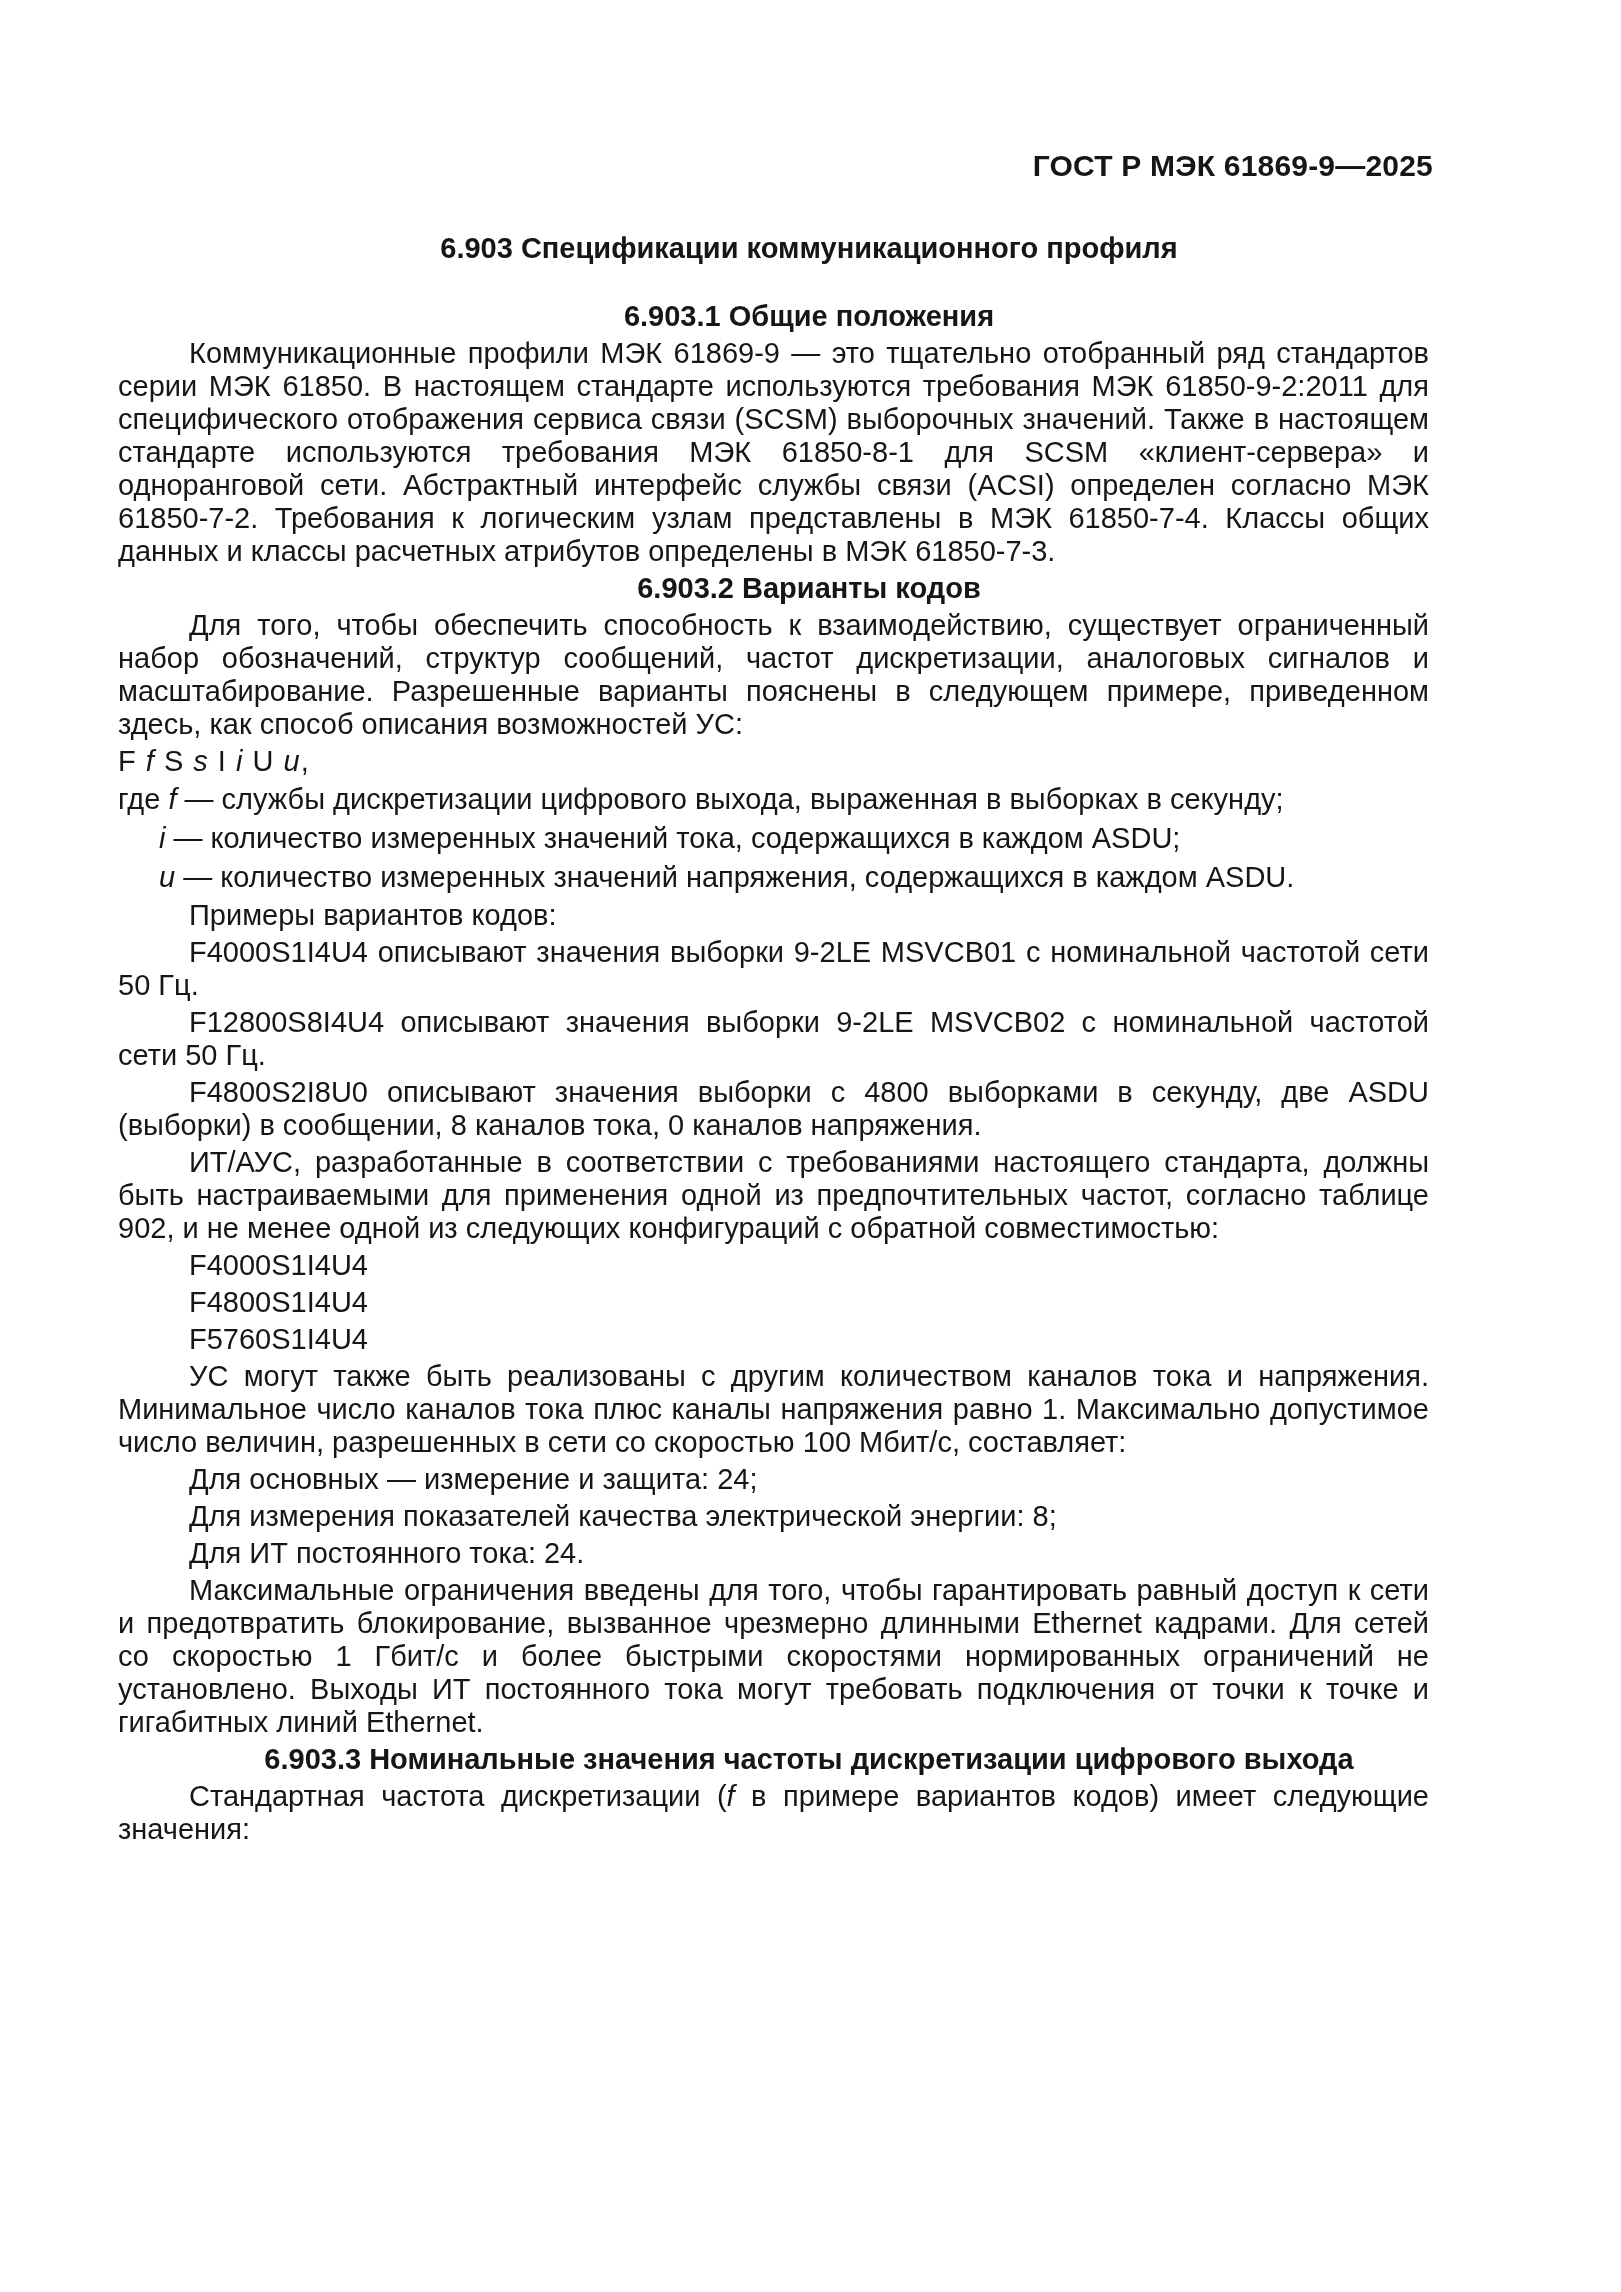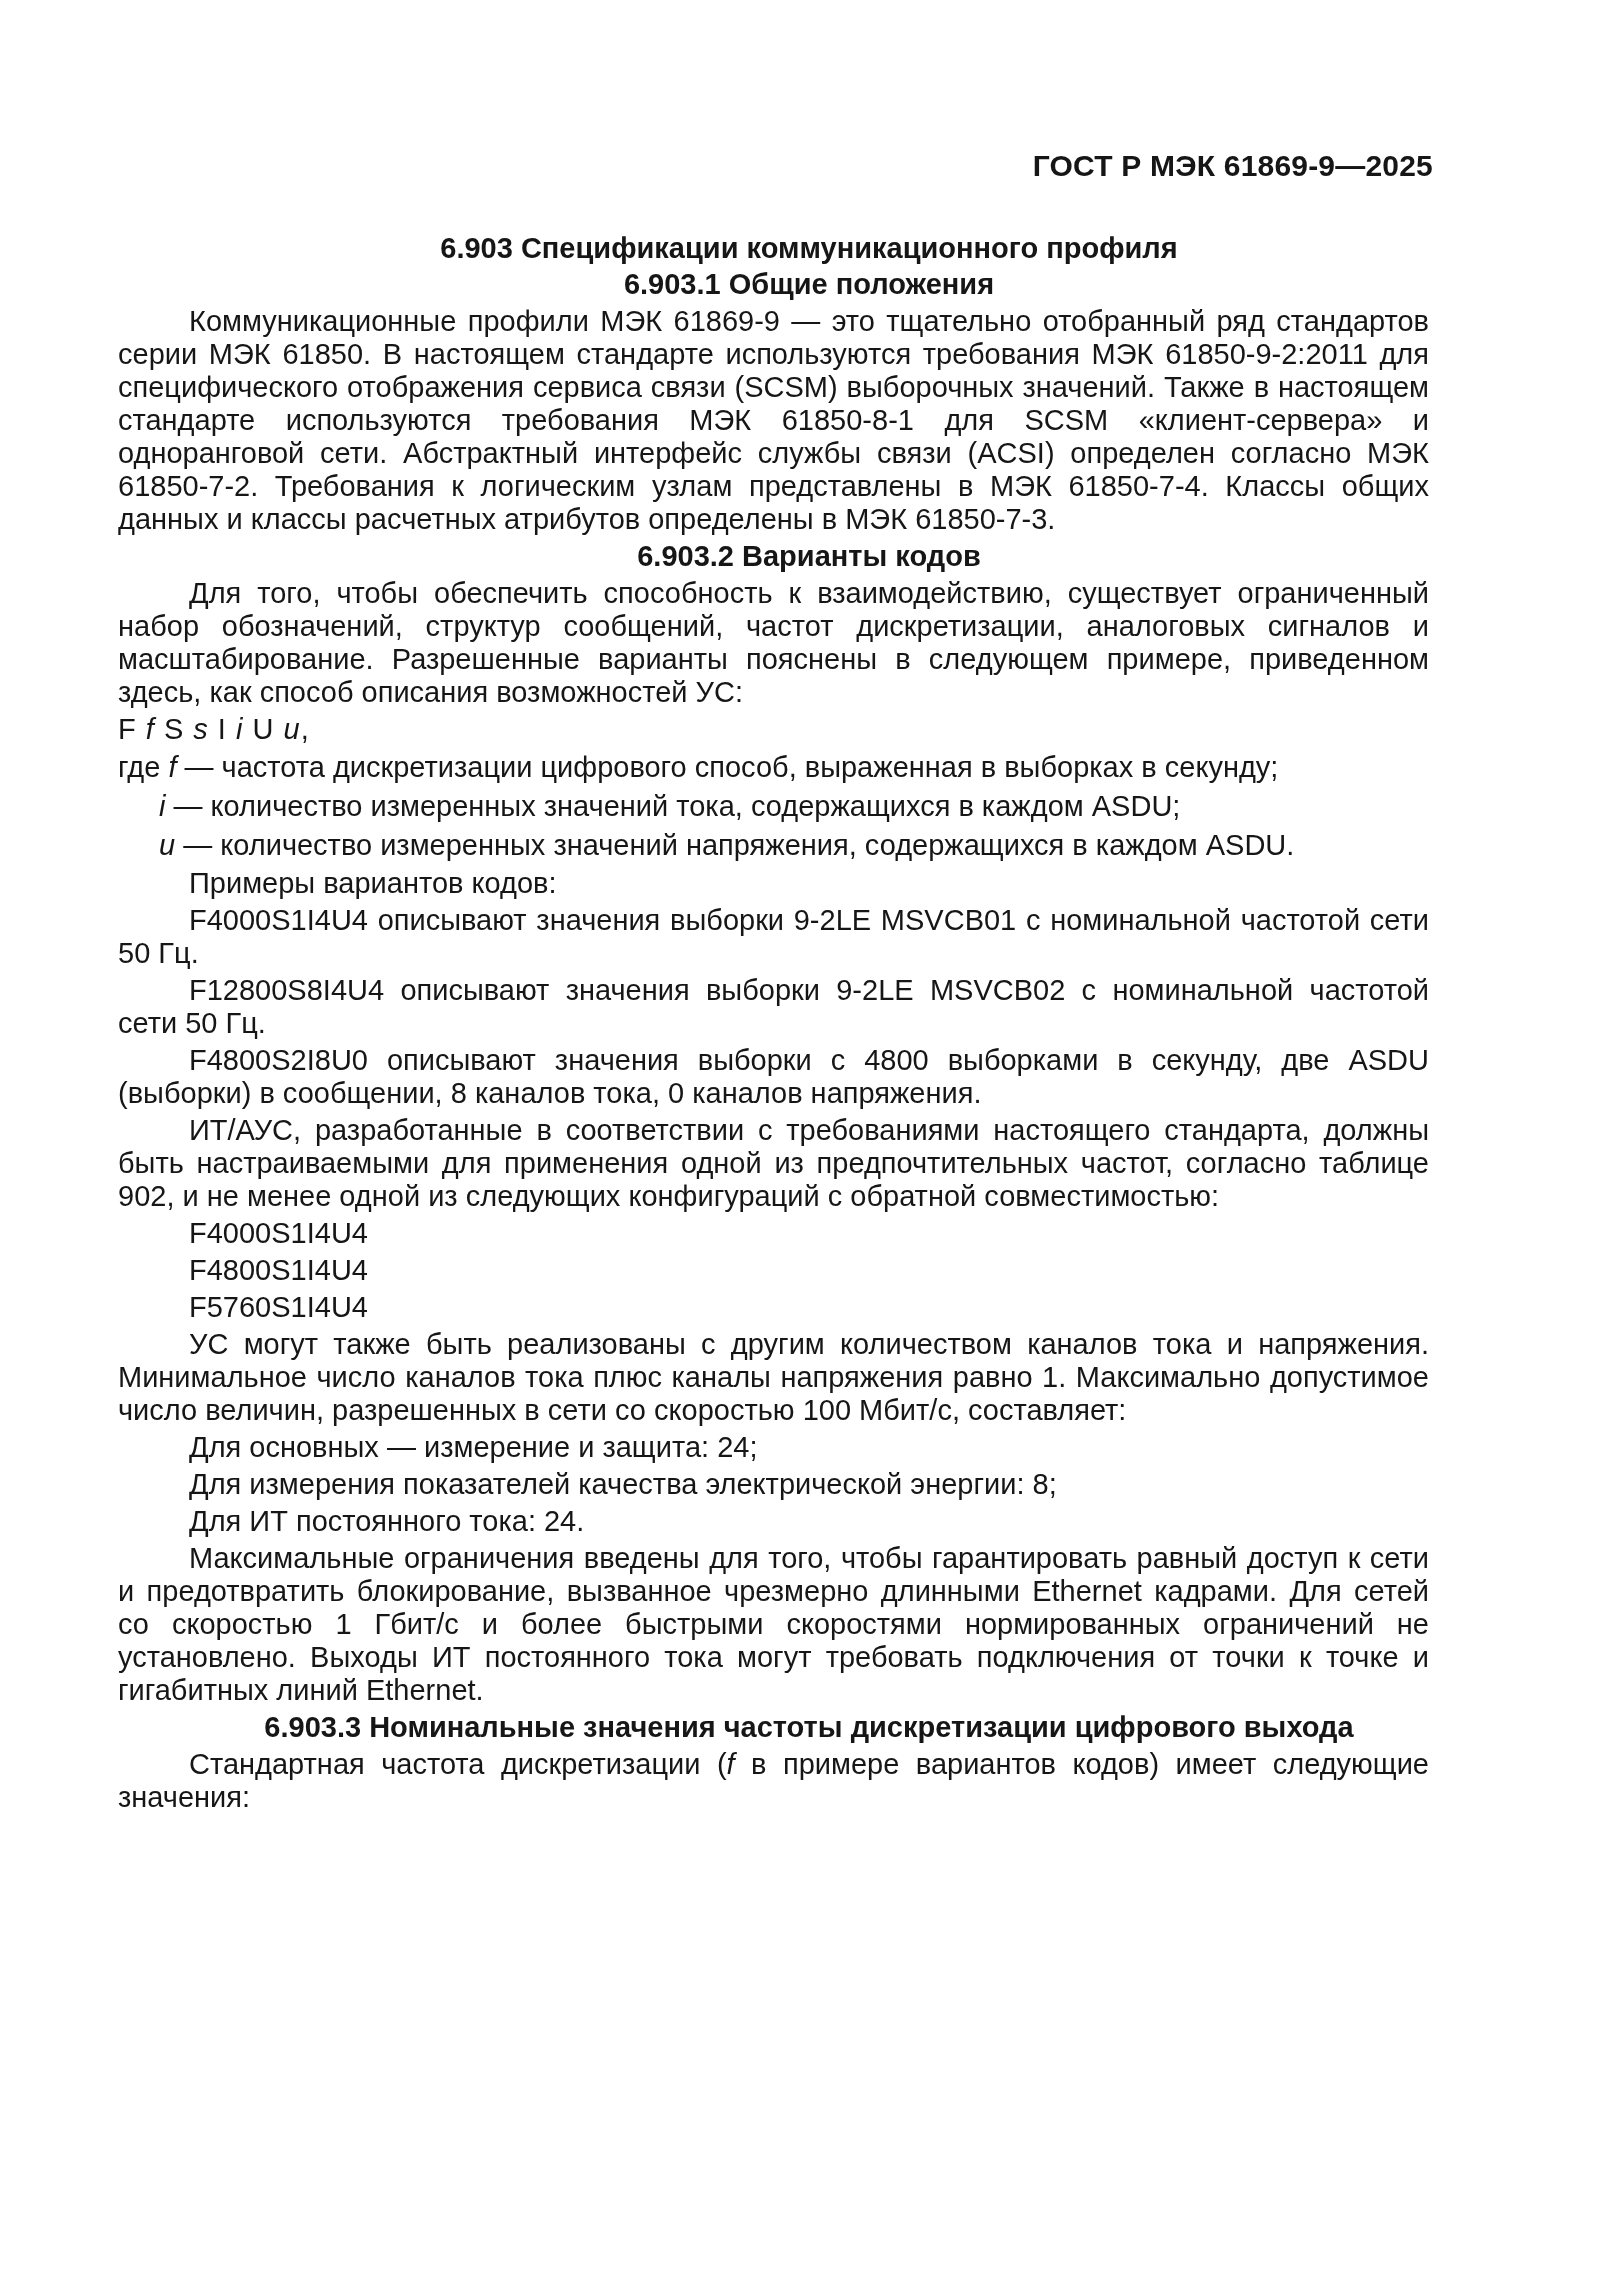--- a/index.html
+++ b/index.html
@@ -42,21 +42,21 @@
     text-indent: 71px;
     text-align: justify;
   }
   .heading {
     font-weight: 700;
     text-indent: 71px;
     text-align: center;
     margin: 0;
   }
   .h-gap {
-    margin-top: 3px;
+    margin-top: 35px;
   }
   .formula {
     margin: 23.5px 0 29px 0;
     text-indent: 0 !important;
     text-align: center;
     letter-spacing: 1px;
   }
   .defs {
     line-height: 35px;
   }
@@ -95,21 +95,21 @@
 
     <p>Коммуникационные профили МЭК 61869-9 — это тщательно отобранный ряд стандартов серии МЭК 61850. В настоящем стандарте используются требования МЭК 61850-9-2:2011 для специфиче­ского отображения сервиса связи (SCSM) выборочных значений. Также в настоящем стандарте ис­пользуются требования МЭК 61850-8-1 для SCSM «клиент-сервера» и одноранговой сети. Абстрактный интерфейс службы связи (ACSI) определен согласно МЭК 61850-7-2. Требования к логическим узлам представлены в МЭК 61850-7-4. Классы общих данных и классы расчетных атрибутов определены в МЭК 61850-7-3.</p>
 
     <div class="heading">6.903.2 Варианты кодов</div>
 
     <p>Для того, чтобы обеспечить способность к взаимодействию, существует ограниченный набор обо­значений, структур сообщений, частот дискретизации, аналоговых сигналов и масштабирование. Раз­решенные варианты пояснены в следующем примере, приведенном здесь, как способ описания воз­можностей УС:</p>
 
     <p class="formula"><span>F </span><span class="it">f</span><span> S </span><span class="it">s</span><span> I </span><span class="it">i</span><span> U </span><span class="it">u</span><span>,</span></p>
 
     <div class="defs">
-      <p><span>где </span><span class="it">f</span><span> — частота дискретизации цифрового способ, выраженная в выборках в секунду;</span></p>
+      <p><span>где </span><span class="it">f</span><span> — службы дискретизации цифрового выхода, выраженная в выборках в секунду;</span></p>
       <p class="def-sub"><span class="it">i</span><span> — количество измеренных значений тока, содержащихся в каждом ASDU;</span></p>
       <p class="def-sub"><span class="it">u</span><span> — количество измеренных значений напряжения, содержащихся в каждом ASDU.</span></p>
     </div>
 
 
     <p>Примеры вариантов кодов:</p>
 
     <p>F4000S1I4U4 описывают значения выборки 9-2LE MSVCB01 с номинальной частотой сети 50 Гц.</p>
 
     <p>F12800S8I4U4 описывают значения выборки 9-2LE MSVCB02 с номинальной частотой сети 50 Гц.</p>

